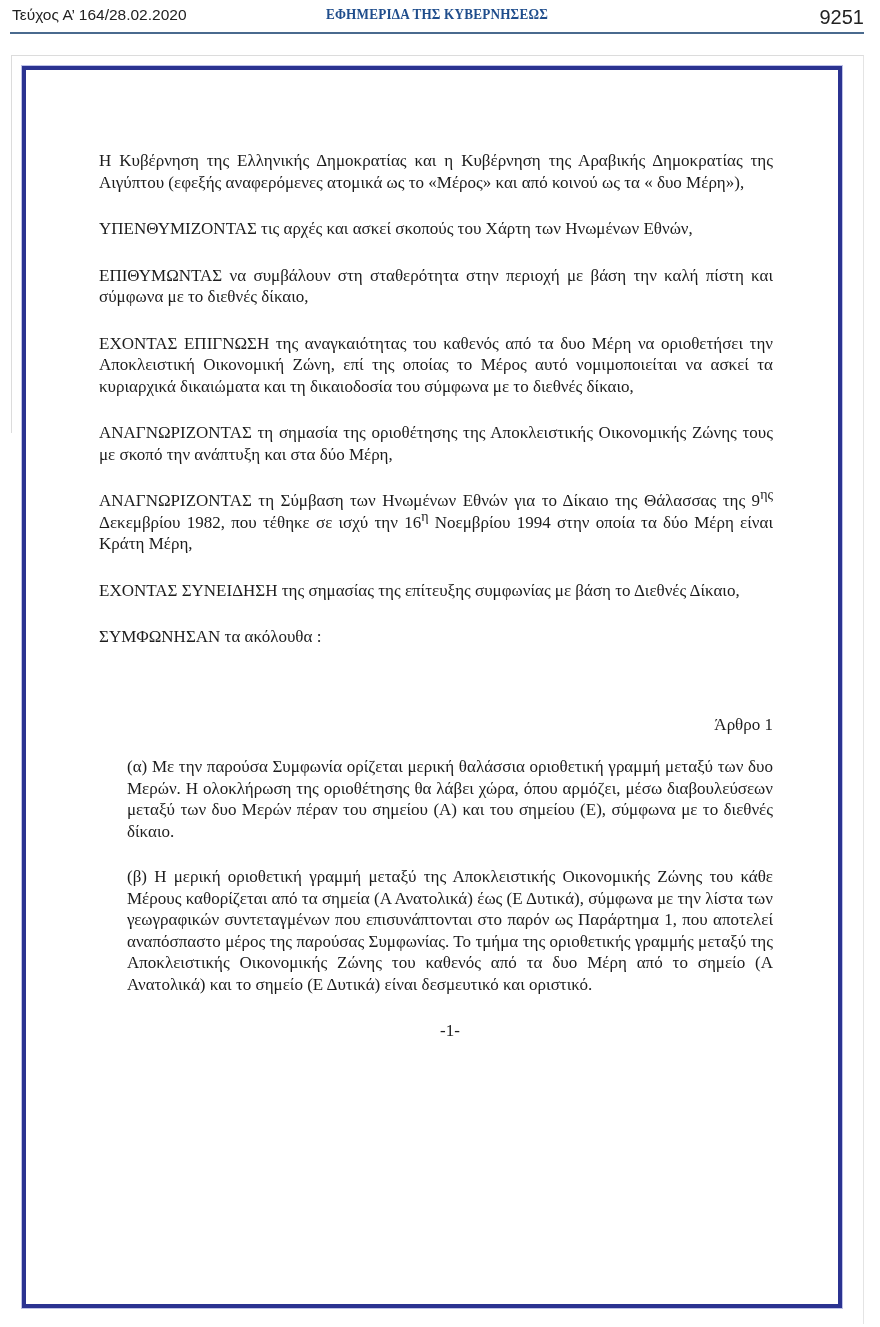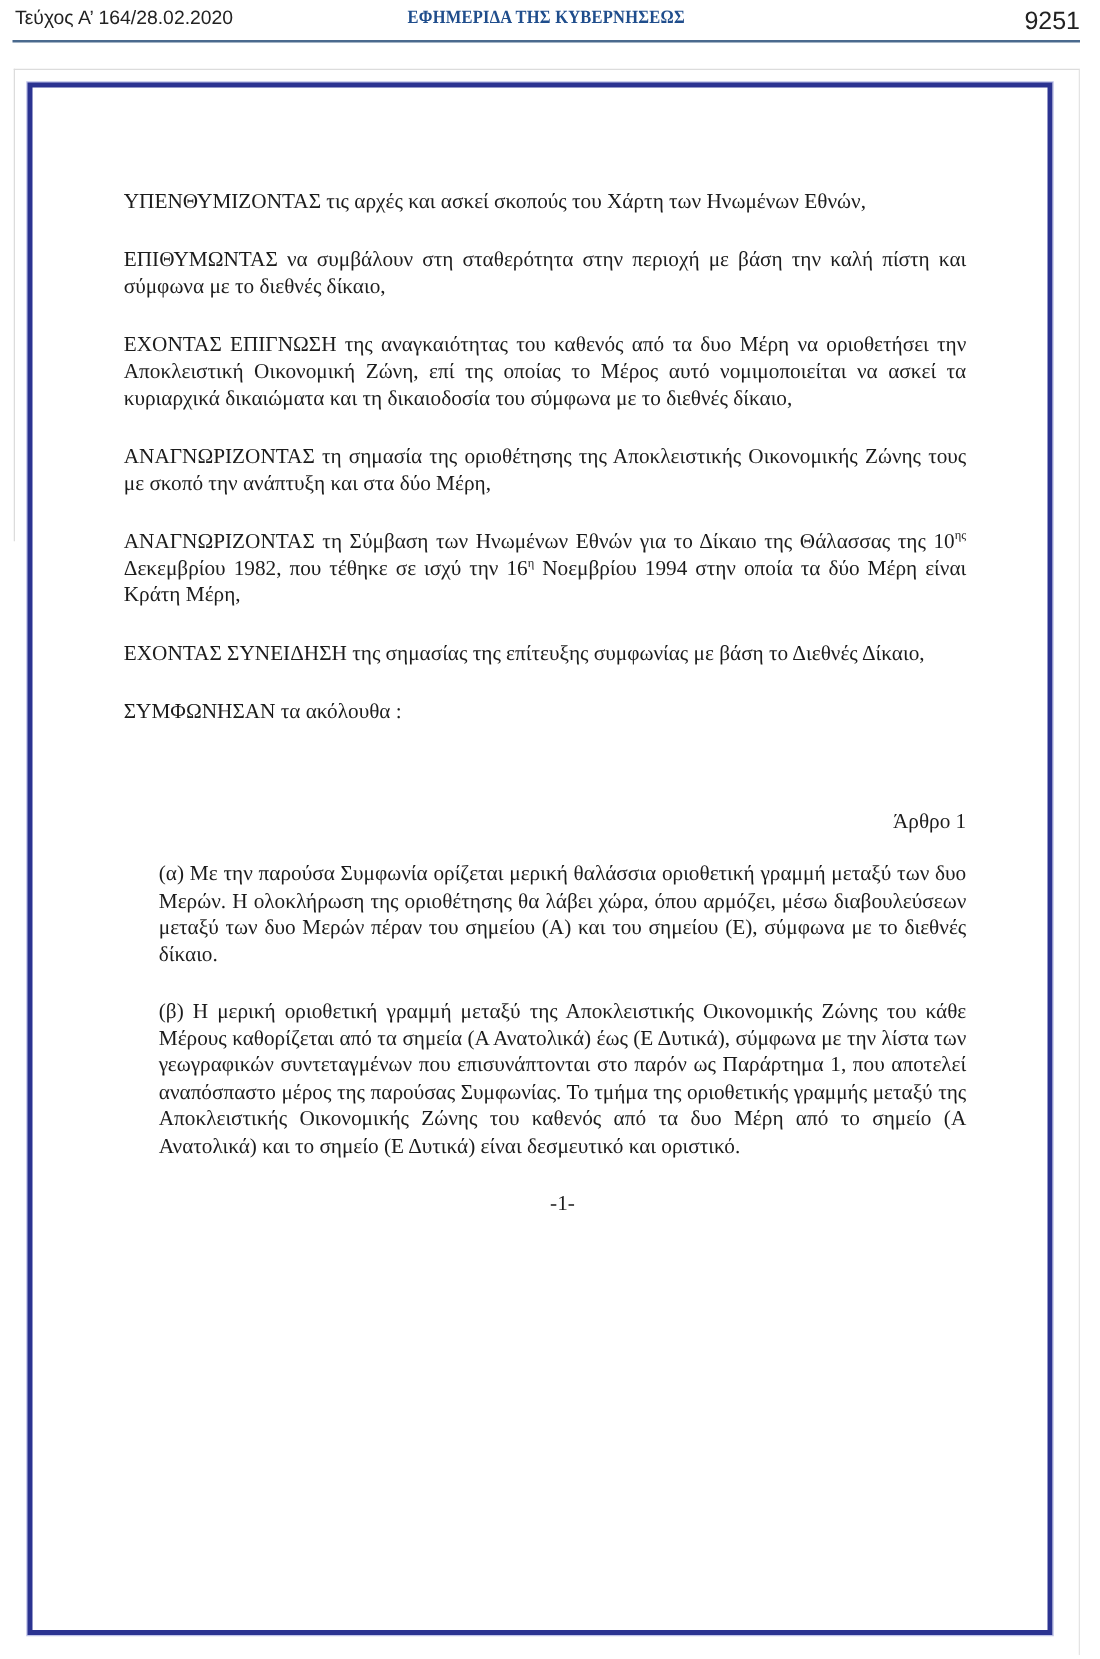--- a/index.html
+++ b/index.html
@@ -35,42 +35,43 @@
     }
 
     .doc-body {
       position: absolute; left: 99px; top: 150px; width: 674px;
       font-size: 17px; line-height: 21.5px; color: #1c1c1c;
     }
     .para { margin: 0 0 25px 0; text-align: justify; text-align-last: left; }
     .para.tight { margin-bottom: 24px; }
     .article-title { text-align: right; margin: 66px 0 21px 0; }
     .sub { padding-left: 28px; width: 646px; }
-    sup { font-size: 10px; line-height: 0; }
+    sup { font-size: 14px; line-height: 0; }
     .page-num { text-align: center; margin-top: 22px; padding-left: 28px; }
   </style>
 </head>
 <body>
 
 <header class="page-header">
   <span class="hdr-issue">Τεύχος Α’ 164/28.02.2020</span>
   <div class="hdr-title">ΕΦΗΜΕΡΙΔΑ ΤΗΣ ΚΥΒΕΡΝΗΣΕΩΣ</div>
   <span class="hdr-page">9251</span>
 </header>
 
 <div class="outer-frame"></div>
 <div class="outer-frame-left"></div>
 <div class="inner-frame"></div>
 
 <main class="doc-body">
+  <p class="para">Η Κυβέρνηση της Ελληνικής Δημοκρατίας και η  Κυβέρνηση της Αραβικής Δημοκρατίας της Αιγύπτου (εφεξής αναφερόμενες  ατομικά ως το «Μέρος» και από κοινού ως τα « δυο Μέρη»),</p>
   <p class="para">ΥΠΕΝΘΥΜΙΖΟΝΤΑΣ τις αρχές και ασκεί σκοπούς του Χάρτη των Ηνωμένων Εθνών,</p>
   <p class="para">ΕΠΙΘΥΜΩΝΤΑΣ να συμβάλουν στη σταθερότητα στην περιοχή με βάση την καλή πίστη και σύμφωνα με το διεθνές δίκαιο,</p>
   <p class="para">ΕΧΟΝΤΑΣ ΕΠΙΓΝΩΣΗ της αναγκαιότητας  του καθενός από τα δυο Μέρη να οριοθετήσει την Αποκλειστική  Οικονομική Ζώνη,  επί της οποίας  το Μέρος αυτό νομιμοποιείται να ασκεί τα κυριαρχικά δικαιώματα και τη δικαιοδοσία του σύμφωνα με το διεθνές δίκαιο,</p>
   <p class="para">ΑΝΑΓΝΩΡΙΖΟΝΤΑΣ  τη σημασία της οριοθέτησης  της Αποκλειστικής Οικονομικής Ζώνης τους με σκοπό την ανάπτυξη και στα δύο Μέρη,</p>
-  <p class="para"><span>ΑΝΑΓΝΩΡΙΖΟΝΤΑΣ τη Σύμβαση των Ηνωμένων Εθνών για το Δίκαιο της Θάλασσας της 10</span><sup>ης</sup><span> Δεκεμβρίου 1982, που τέθηκε σε ισχύ την 16</span><sup>η</sup><span> Νοεμβρίου 1994 στην οποία τα δύο Μέρη είναι Κράτη Μέρη,</span></p>
+  <p class="para"><span>ΑΝΑΓΝΩΡΙΖΟΝΤΑΣ τη Σύμβαση των Ηνωμένων Εθνών για το Δίκαιο της Θάλασσας της 9</span><sup>ης</sup><span> Δεκεμβρίου 1982, που τέθηκε σε ισχύ την 16</span><sup>η</sup><span> Νοεμβρίου 1994 στην οποία τα δύο Μέρη είναι Κράτη Μέρη,</span></p>
   <p class="para">ΕΧΟΝΤΑΣ ΣΥΝΕΙΔΗΣΗ της σημασίας της επίτευξης συμφωνίας με βάση το Διεθνές Δίκαιο,</p>
   <p class="para">ΣΥΜΦΩΝΗΣΑΝ τα ακόλουθα :</p>
 
   <div class="article-title">Άρθρο 1</div>
 
   <p class="para sub tight">(α) Με την παρούσα Συμφωνία ορίζεται μερική θαλάσσια οριοθετική γραμμή μεταξύ  των δυο Μερών. Η ολοκλήρωση της οριοθέτησης θα λάβει χώρα, όπου αρμόζει, μέσω διαβουλεύσεων μεταξύ των δυο Μερών πέραν του σημείου (Α) και του σημείου (Ε),  σύμφωνα με το διεθνές δίκαιο.</p>
   <p class="para sub">(β) Η  μερική οριοθετική γραμμή μεταξύ της Αποκλειστικής Οικονομικής Ζώνης του κάθε Μέρους καθορίζεται από τα σημεία (Α Ανατολικά) έως (Ε Δυτικά), σύμφωνα με την λίστα των γεωγραφικών συντεταγμένων που επισυνάπτονται στο παρόν ως Παράρτημα 1, που αποτελεί αναπόσπαστο μέρος της παρούσας Συμφωνίας. Το τμήμα της οριοθετικής γραμμής μεταξύ της Αποκλειστικής Οικονομικής Ζώνης  του καθενός από τα δυο Μέρη από το σημείο (Α Ανατολικά) και το σημείο  (Ε Δυτικά) είναι δεσμευτικό και οριστικό.</p>
 
   <div class="page-num">-1-</div>
 </main>

